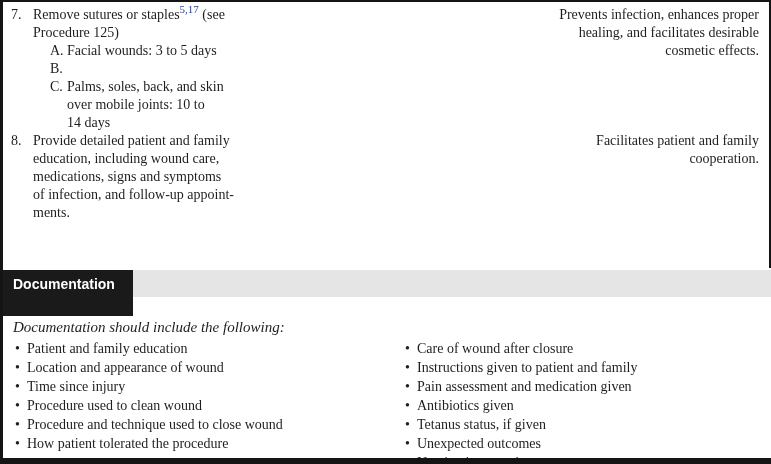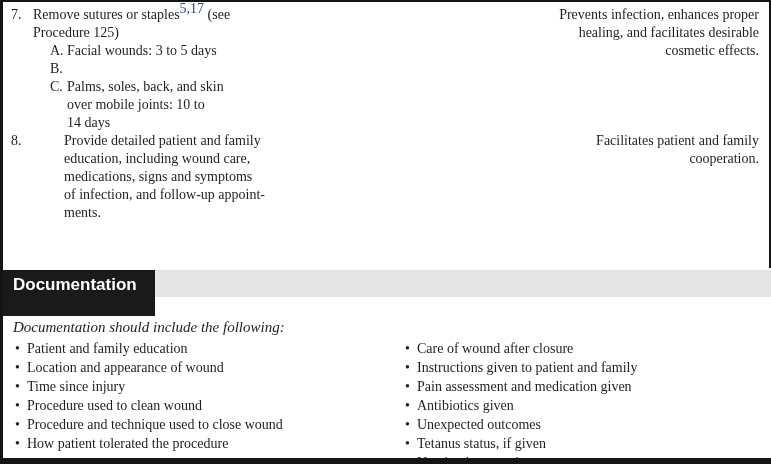--- a/index.html
+++ b/index.html
@@ -28,21 +28,21 @@
   }
   .step-row {
     display: grid;
     grid-template-columns: 22px 238px 1fr;
     font-size: 14px;
     line-height: 18px;
   }
   .step-number {
     text-align: left;
   }
-  .pre-line { white-space: pre-line; margin-left: 31px; }
+  .pre-line { white-space: pre-line; }
   .step-text { padding-right: 6px; }
   .subitem {
     display: flex;
     padding-left: 17px;
   }
   .subitem-letter {
     flex: 0 0 17px;
   }
   .subitem-text { white-space: pre-line; }
   .rationale {
@@ -58,21 +58,21 @@
     align-items: stretch;
     height: 27px;
     margin-top: 2px;
   }
   .doc-bar-label {
     box-sizing: border-box;
     background: #1a1a1a;
     color: #ffffff;
     font-family: "Liberation Sans", sans-serif;
     font-weight: bold;
-    font-size: 17px;
+    font-size: 14px;
     line-height: 29px;
     height: 46px;
     padding: 0 18px 0 10px;
     flex: 0 0 auto;
     z-index: 2;
   }
   .doc-bar-fill {
     flex: 1 1 auto;
     background: #e5e5e5;
     height: 27px;
@@ -106,21 +106,21 @@
   }
   ul.doc-list li::before {
     content: "\2022";
     position: absolute;
     left: 2px;
     top: 0;
   }
   
   sup.ref {
     color: #2e3f8e;
-    font-size: 14px;
+    font-size: 11px;
     line-height: 0;
     vertical-align: super;
   }
   
   .bottom-rule {
     position: absolute;
     left: 0;
     right: 0;
     bottom: 0;
     height: 6px;
@@ -192,22 +192,22 @@
           <li>Procedure and technique used to close wound</li>
           <li>How patient tolerated the procedure</li>
         </ul>
       </div>
       <div class="doc-col-right">
         <ul class="doc-list">
           <li>Care of wound after closure</li>
           <li>Instructions given to patient and family</li>
           <li>Pain assessment and medication given</li>
           <li>Antibiotics given</li>
+          <li>Tetanus status, if given</li>
           <li>Unexpected outcomes</li>
-          <li>Tetanus status, if given</li>
           <li>Nursing interventions</li>
         </ul>
       </div>
     </div>
   </div>
 
   <div class="bottom-rule"></div>
 
 </div>
 

